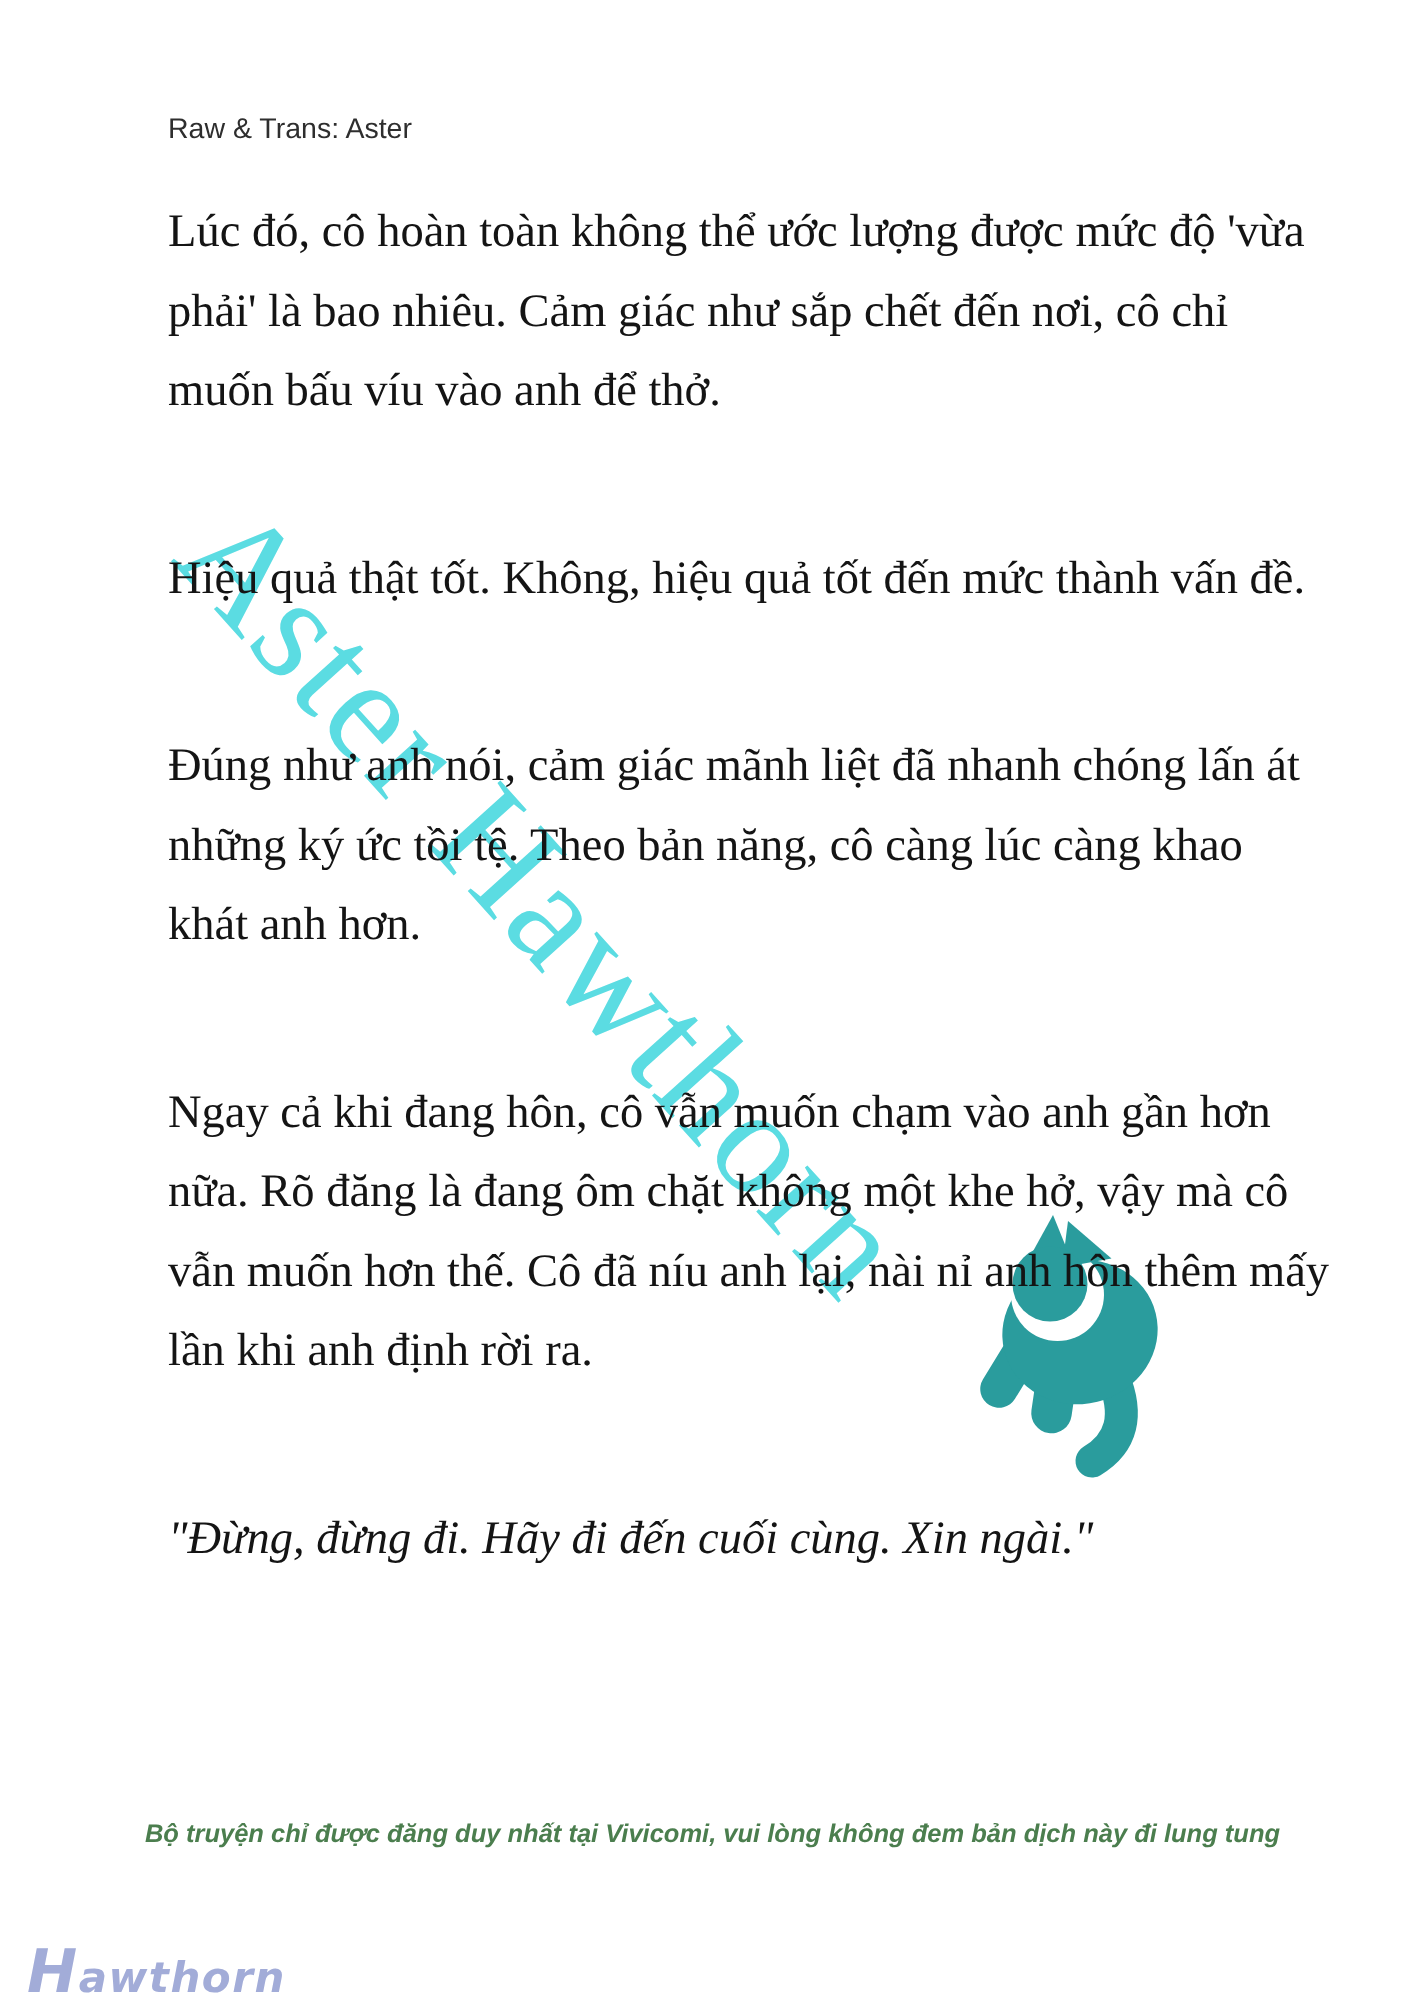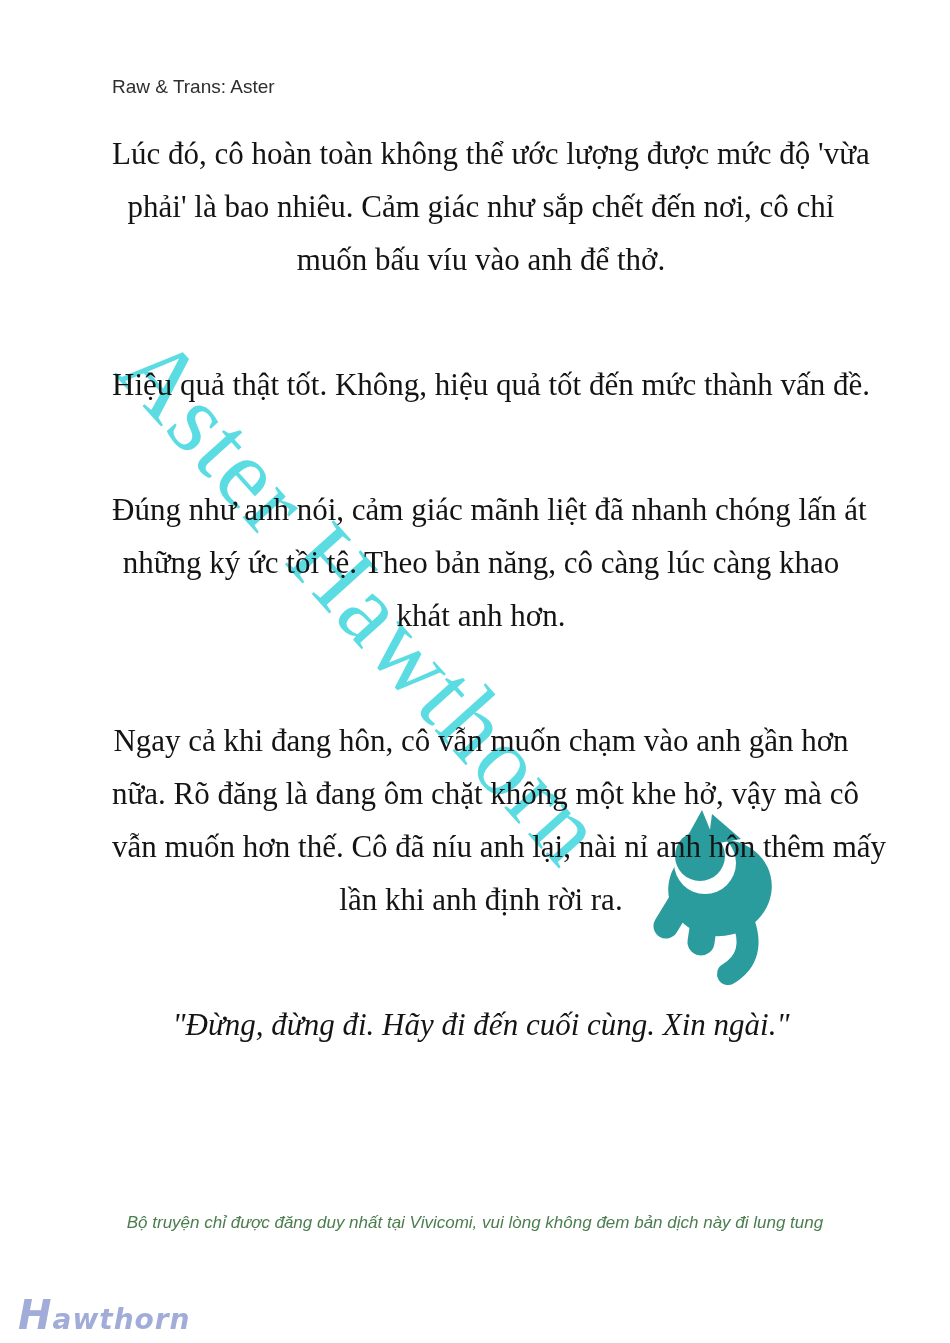--- a/index.html
+++ b/index.html
@@ -56,37 +56,36 @@
     line-height: 26px;
     color: #2e2e2e;
     margin: 0 0 27px 0;
   }
   p.para {
     margin: 0 0 72px 0;
     font-size: 31px;
     line-height: 53px;
     color: #141414;
     white-space: pre;         
-    text-align: center;
   }
   p.para.quote {
     font-style: italic;
   }
 
   
   .footer {
     position: absolute;
     left: 0;
     top: 1210px;
     width: 950px;
     z-index: 2;
     text-align: center;
     font-family: "Liberation Sans", "DejaVu Sans", sans-serif;
     font-size: 17px;
-    font-weight: normal;
+    font-weight: bold;
     font-style: italic;
     line-height: 26px;
     color: #4b7e4e;
   }
 
   
   .logo {
     position: absolute;
     left: 18px;
     top: 1292px;

